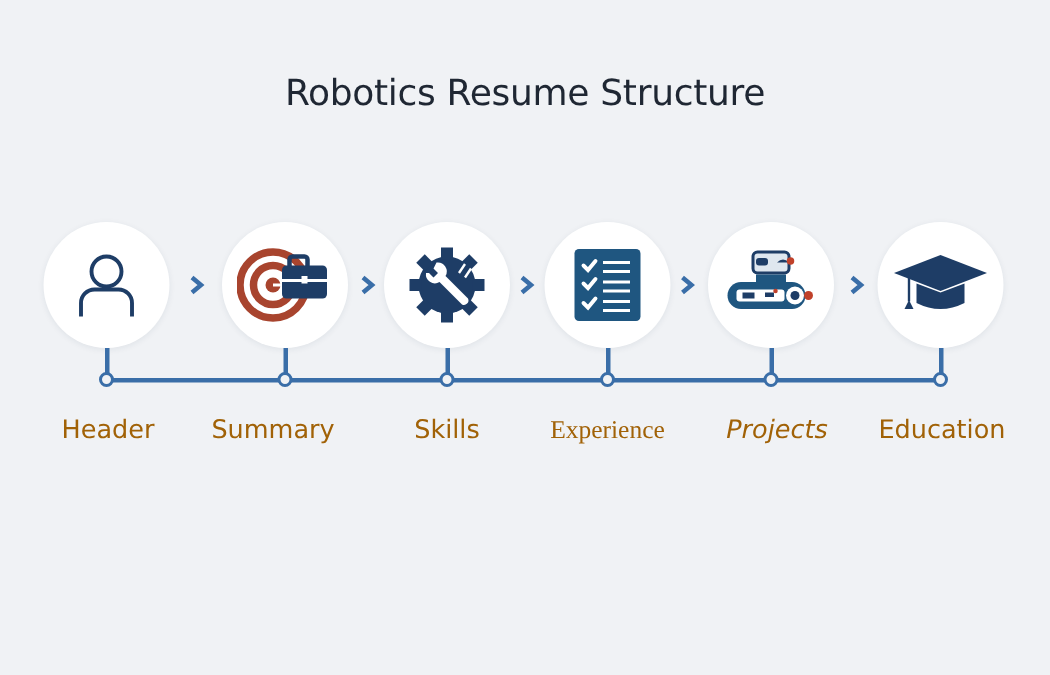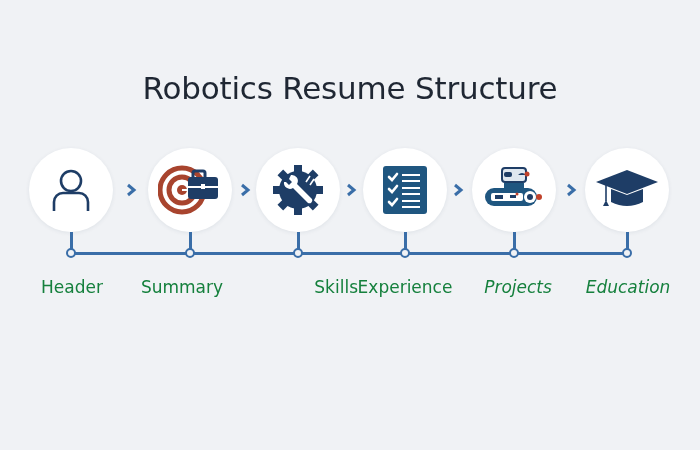--- a/index.html
+++ b/index.html
@@ -2,38 +2,38 @@
 <html><head>
   <meta charset="utf-8">
   <style>
     html, body { margin: 0; padding: 0; }
     body {
       width: 700px; height: 450px; background: #f0f2f5; position: relative; overflow: hidden;
       font-family: "DejaVu Sans", "Liberation Sans", sans-serif;
     }
     .title {
       position: absolute; top: 48px; left: 0; width: 700px; text-align: center;
-      font-size: 31px; color: #1f2733; letter-spacing: -0.2px; margin-top: 22px;
+      font-size: 24px; color: #1f2733; letter-spacing: -0.2px;
     }
     .circle {
       position: absolute; width: 84px; height: 84px; border-radius: 50%;
       background: #ffffff; box-shadow: 0 1px 4px rgba(30,50,80,0.08);
       display: flex; align-items: center; justify-content: center;
     }
     .circle svg { display: block; }
     .stem { position: absolute; width: 3px; background: #3a6ea8; }
     .hline { position: absolute; height: 3px; background: #3a6ea8; }
     .dot {
       position: absolute; width: 6px; height: 6px; border-radius: 50%;
       border: 2px solid #3a6ea8; background: #f0f2f5;
     }
     .chev { position: absolute; }
     .label {
       position: absolute; top: 277px; width: 120px; text-align: center;
-      font-size: 17px; color: #15803d;
+      font-size: 17px; color: #a16207;
     }
   </style>
 </head>
 <body>
 
 <div class="title">Robotics Resume Structure</div>
 
 <div class="hline" style="left:71px; top:252px; width:556px;"></div>
 
 <div class="circle" style="left:29px; top:148px;">
@@ -82,21 +82,21 @@
       <rect x="24" y="45" width="8" height="8" transform="rotate(45 28 28)"></rect>
       <rect x="3" y="24" width="8" height="8" transform="rotate(45 28 28)"></rect>
       <rect x="45" y="24" width="8" height="8" transform="rotate(45 28 28)"></rect>
     </g>
     <path d="M14 20 a6 6 0 0 0 9 6 L38 41 a3 3 0 0 0 4 -4 L27 22 a6 6 0 0 0 -6 -9 l-2 4 l3 3 l-3 3 l-3 -3 z" fill="#ffffff"></path>
     <path d="M36 20 L40 14 M40 23 L44 17" stroke="#ffffff" stroke-width="1.6"></path>
   </svg>
 </div>
 <div class="stem" style="left:297px; top:232px; height:20px;"></div>
 <div class="dot" style="left:293px; top:248px;"></div>
-<div class="label" style="left:238px;text-align:right;">Skills</div>
+<div class="label" style="left:238px;">Skills</div>
 
 <svg class="chev" style="left:346px; top:183px;" width="12" height="14" viewBox="0 0 12 14">
   <path d="M2 2 L8 7 L2 12" fill="none" stroke="#3a6ea8" stroke-width="3"></path>
 </svg>
 
 <div class="circle" style="left:363px; top:148px;">
   <svg width="46" height="50" viewBox="0 0 46 50">
     <rect x="1" y="1" width="44" height="48" rx="3" fill="#1f5680"></rect>
     <g fill="none" stroke="#ffffff" stroke-width="2.6" stroke-linecap="round">
       <path d="M7 12 L10 15 L15 9"></path>
@@ -108,21 +108,21 @@
       <line x1="20" y1="16" x2="38" y2="16"></line>
       <line x1="20" y1="23" x2="38" y2="23"></line>
       <line x1="20" y1="29" x2="38" y2="29"></line>
       <line x1="20" y1="36" x2="38" y2="36"></line>
       <line x1="20" y1="42" x2="38" y2="42"></line>
     </g>
   </svg>
 </div>
 <div class="stem" style="left:404px; top:232px; height:20px;"></div>
 <div class="dot" style="left:400px; top:248px;"></div>
-<div class="label" style="left:345px;">Experience</div>
+<div class="label" style="left:345px;font-family:Liberation Serif, serif;">Experience</div>
 
 <svg class="chev" style="left:453px; top:183px;" width="12" height="14" viewBox="0 0 12 14">
   <path d="M2 2 L8 7 L2 12" fill="none" stroke="#3a6ea8" stroke-width="3"></path>
 </svg>
 
 <div class="circle" style="left:472px; top:148px;">
   <svg width="64" height="48" viewBox="0 0 64 48">
     <rect x="20" y="2" width="24" height="14" rx="3" fill="#dfe7ef" stroke="#1e3d66" stroke-width="2"></rect>
     <rect x="22" y="6" width="8" height="5" rx="2" fill="#1e3d66"></rect>
     <path d="M36 9 q4 -4 8 0" fill="#1e3d66"></path>
@@ -149,13 +149,13 @@
 <div class="circle" style="left:585px; top:148px;">
   <svg width="66" height="44" viewBox="0 0 66 44">
     <polygon points="33,2 64,14 33,26 2,14" fill="#1e3d66"></polygon>
     <path d="M17 21 V34 q16 8 32 0 V21 L33 27 Z" fill="#1e3d66"></path>
     <line x1="12" y1="17" x2="12" y2="33" stroke="#1e3d66" stroke-width="1.6"></line>
     <path d="M9 38 L12 32 L15 38 Z" fill="#1e3d66"></path>
   </svg>
 </div>
 <div class="stem" style="left:626px; top:232px; height:20px;"></div>
 <div class="dot" style="left:622px; top:248px;"></div>
-<div class="label" style="left:568px;font-style:italic;">Education</div>
+<div class="label" style="left:568px;">Education</div>
 
 </body></html>

